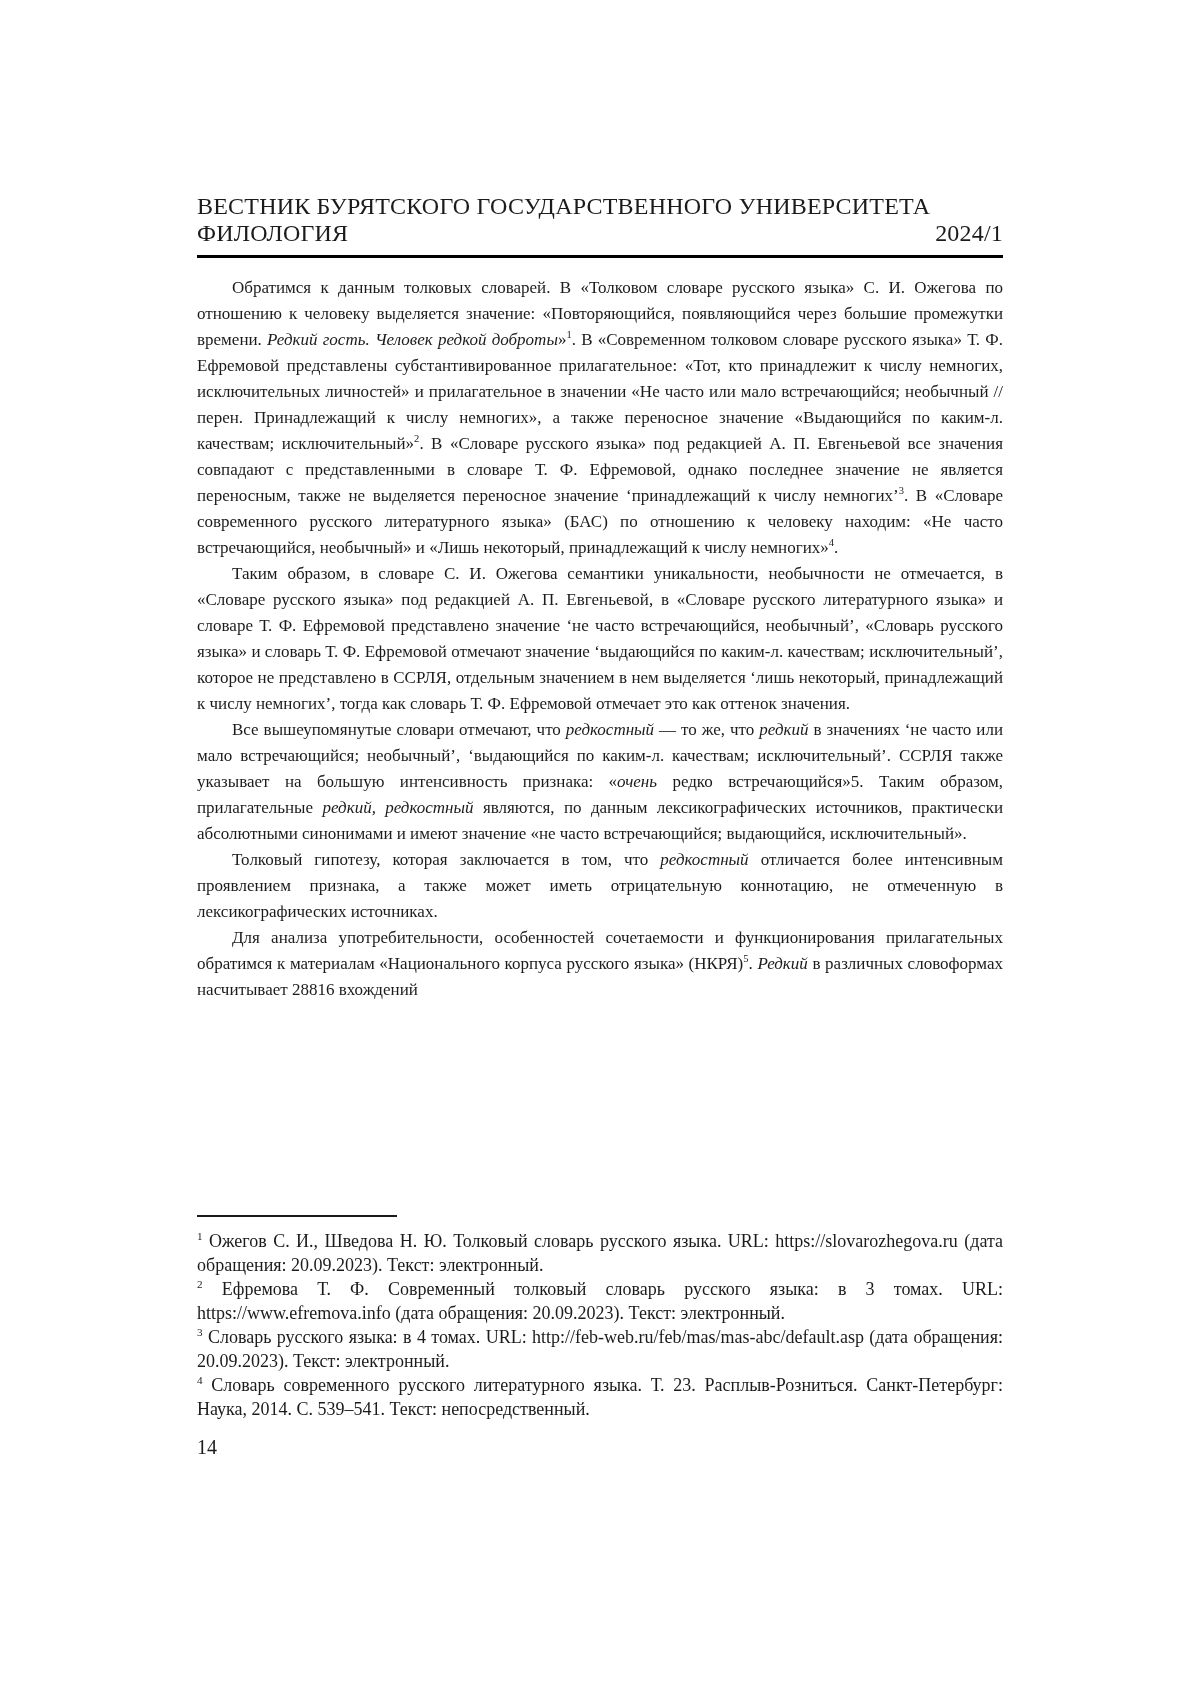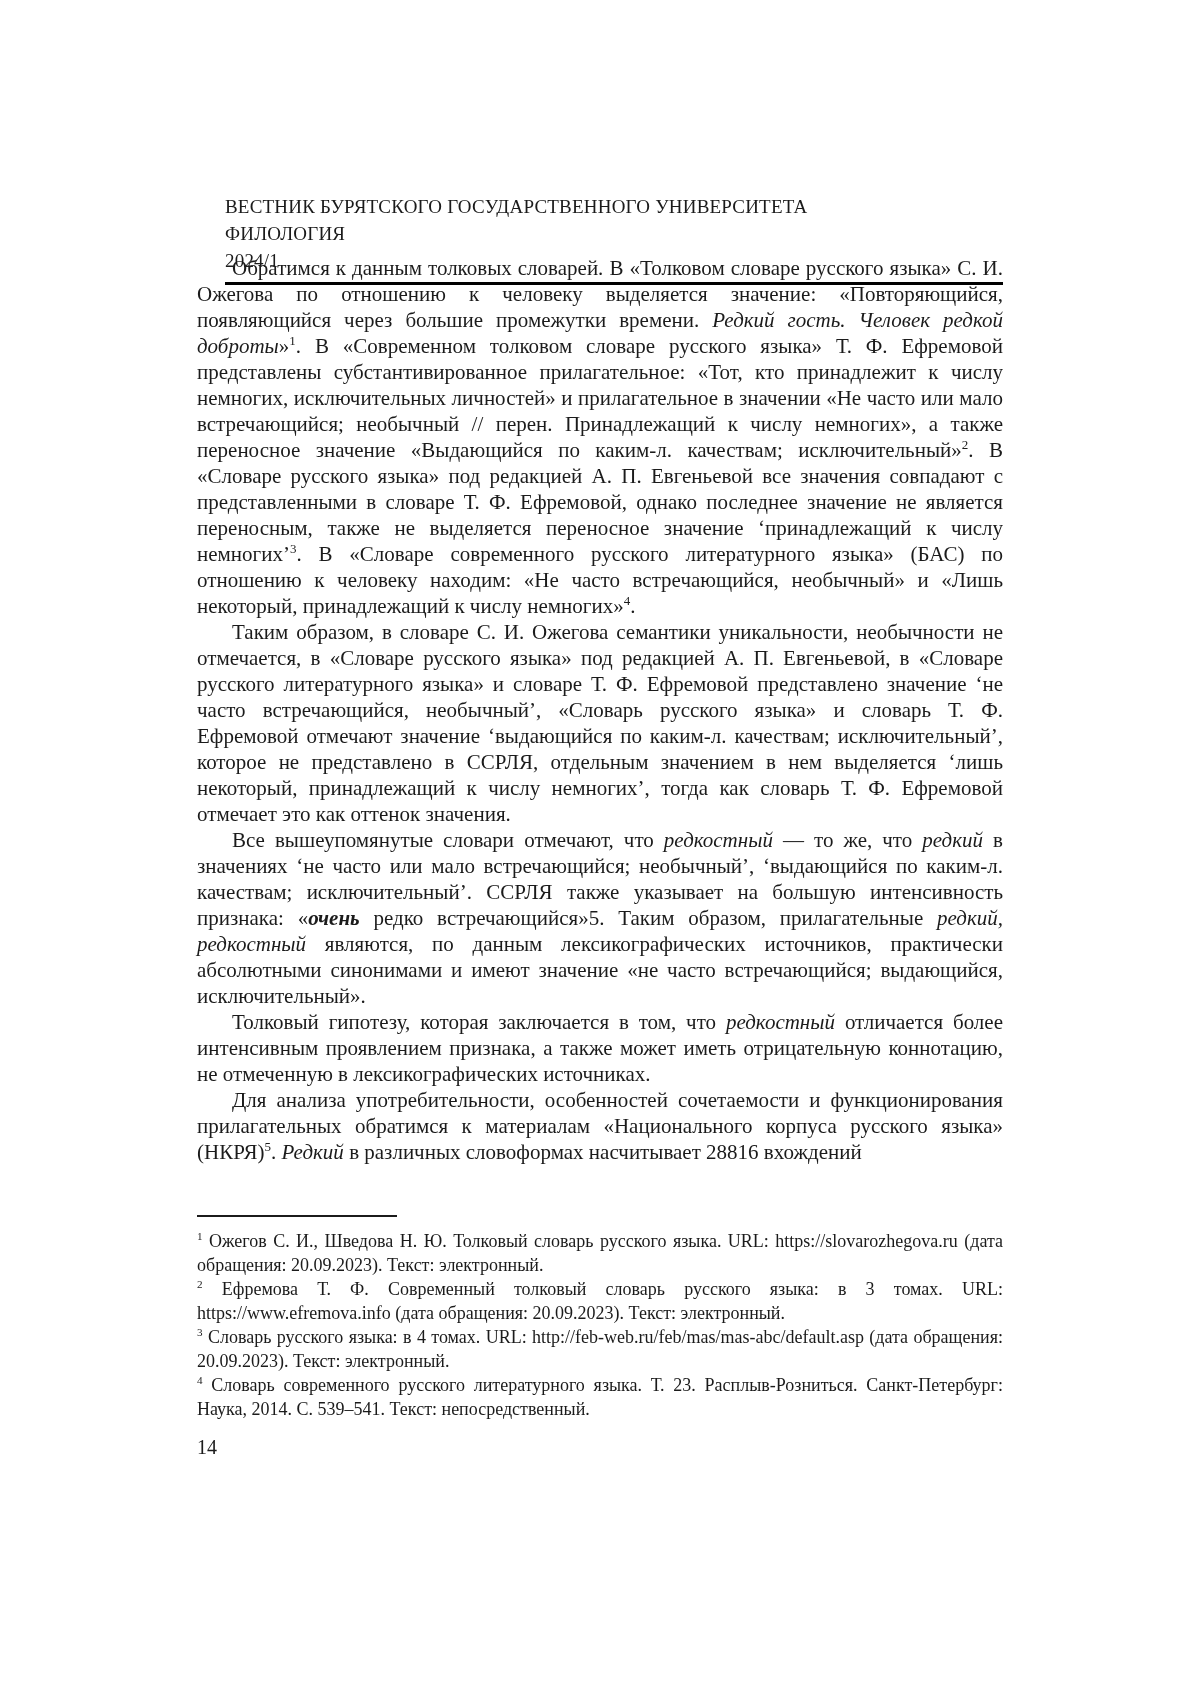--- a/index.html
+++ b/index.html
@@ -16,54 +16,52 @@
     overflow: hidden;
   }
   .page {
     position: absolute;
     left: 197px;
     top: 193px;
     width: 806px;
   }
   
   .running-header {
-    font-size: 19px;
+    font-size: 24px;
     line-height: 27px;
     letter-spacing: 0.2px;
-    margin-left: 28px;
   }
   .header-line2 {
     display: flex;
     justify-content: space-between;
     align-items: baseline;
-    flex-direction: column;
   }
   .header-rule {
     border: none;
     border-top: 3px solid var(--rule, #000);
     margin: 8px 0 0 0;
   }
   
   .article-body {
     position: absolute;
-    top: 62px;
+    top: 82px;
     left: 0;
     width: 806px;
-    font-size: 21px;
+    font-size: 17px;
     line-height: 26px;
     text-align: justify;
     hyphens: auto;
     -webkit-hyphens: auto;
   }
   .article-body p {
     margin: 0;
     text-indent: 35px;
   }
   .it { font-style: italic; }
-  .bd { font-weight: bold; }
+  .bd { font-weight: normal; }
   sup.fn-ref, .footnote sup {
     font-size: 0.62em;
     line-height: 0;
     vertical-align: super;
   }
   
   .page-footer {
     position: absolute;
     top: 1022px;
     left: 0;

